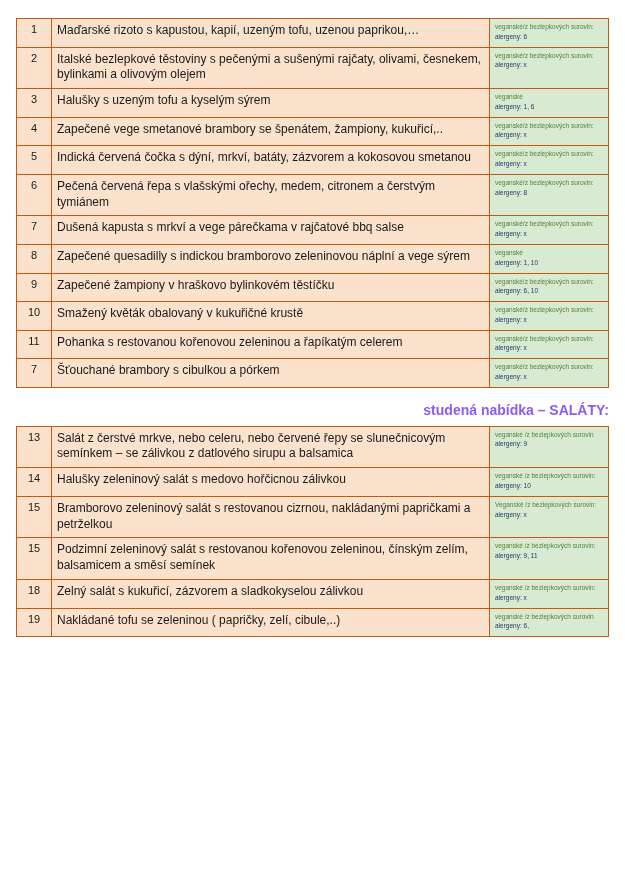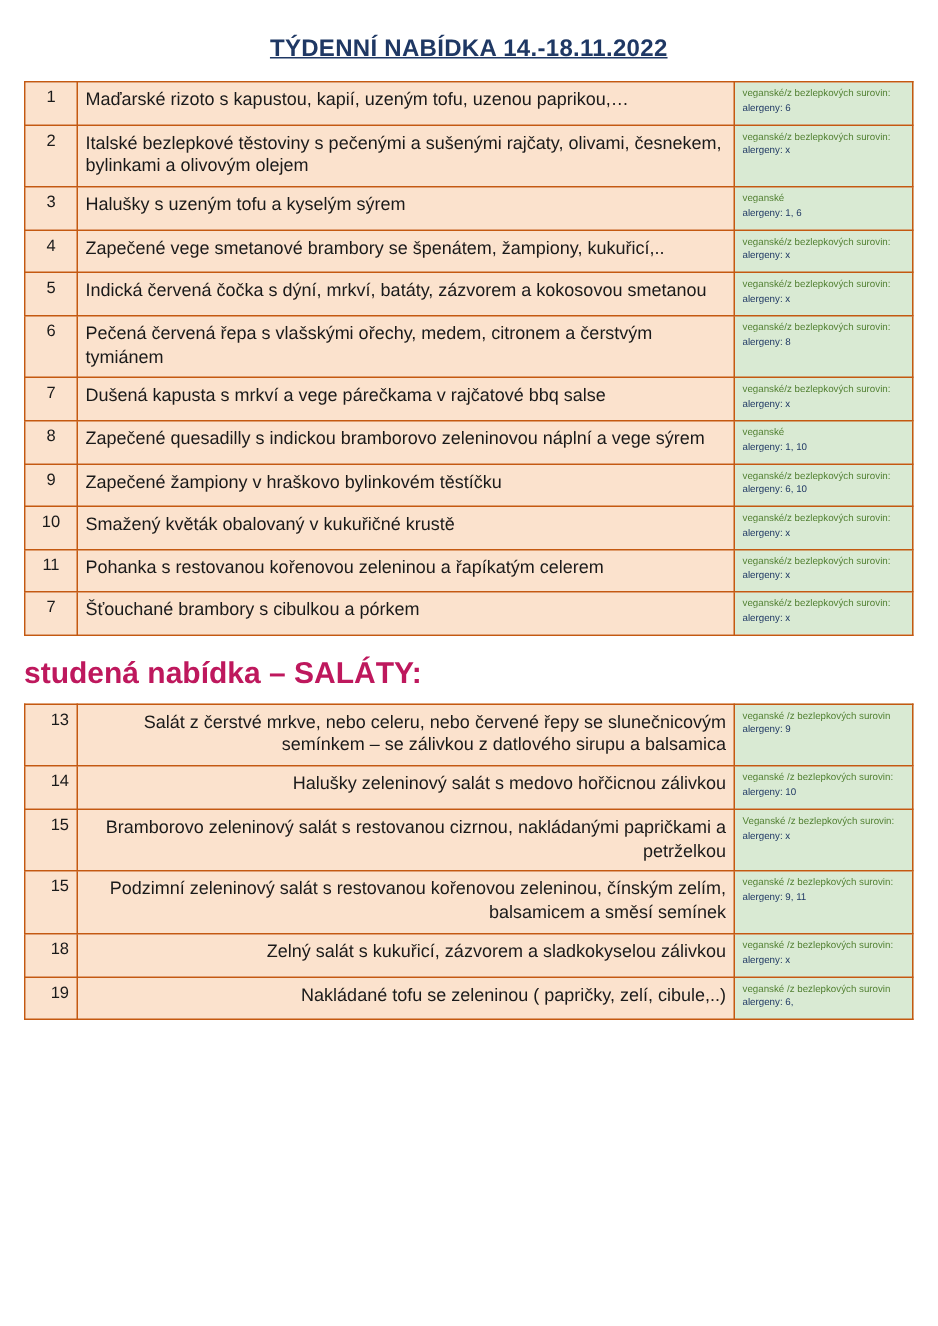--- a/index.html
+++ b/index.html
@@ -24,24 +24,24 @@
   .title {
     text-align: center;
     font-size: 16px;
     font-weight: bold;
     color: #1f3864;
     text-decoration: underline;
     letter-spacing: 0.2px;
     margin: 6px 0 12px 0;
   }
   .subtitle {
-    text-align: left;
-    font-size: 20px;
+    text-align: right;
+    font-size: 14px;
     font-weight: bold;
-    color: #be185d;
+    color: #8b5cf6;
     margin: 14px 0 8px 0;
   }
   table.menu {
     width: 100%;
     border-collapse: collapse;
     table-layout: fixed;
   }
   table.menu td {
     border: 1px solid #c45911;
     vertical-align: top;
@@ -74,32 +74,30 @@
   }
   .tag-alerg {
     color: #1f3864;
     display: block;
     margin-top: 1px;
   }
   
   table.salads td.col-num,
   table.salads td.col-desc {
     background: #fbe2cd;
-    text-align: right;
   }
   table.salads td.col-tags {
     background: #d9ead3;
   }
 </style>
 </head>
 <body>
 
 <div class="page">
 
-  <div class="title">TÝDENNÍ NABÍDKA 14.-18.11.2022</div>
 
   <table class="menu">
     <tbody>
         <tr>
           <td class="col-num">1</td>
           <td class="col-desc">Maďarské rizoto s kapustou, kapií, uzeným tofu, uzenou paprikou,…</td>
           <td class="col-tags">
             <span class="tag-vegan">veganské/z bezlepkových surovin:</span>
             <span class="tag-alerg">alergeny: 6</span>
           </td>

